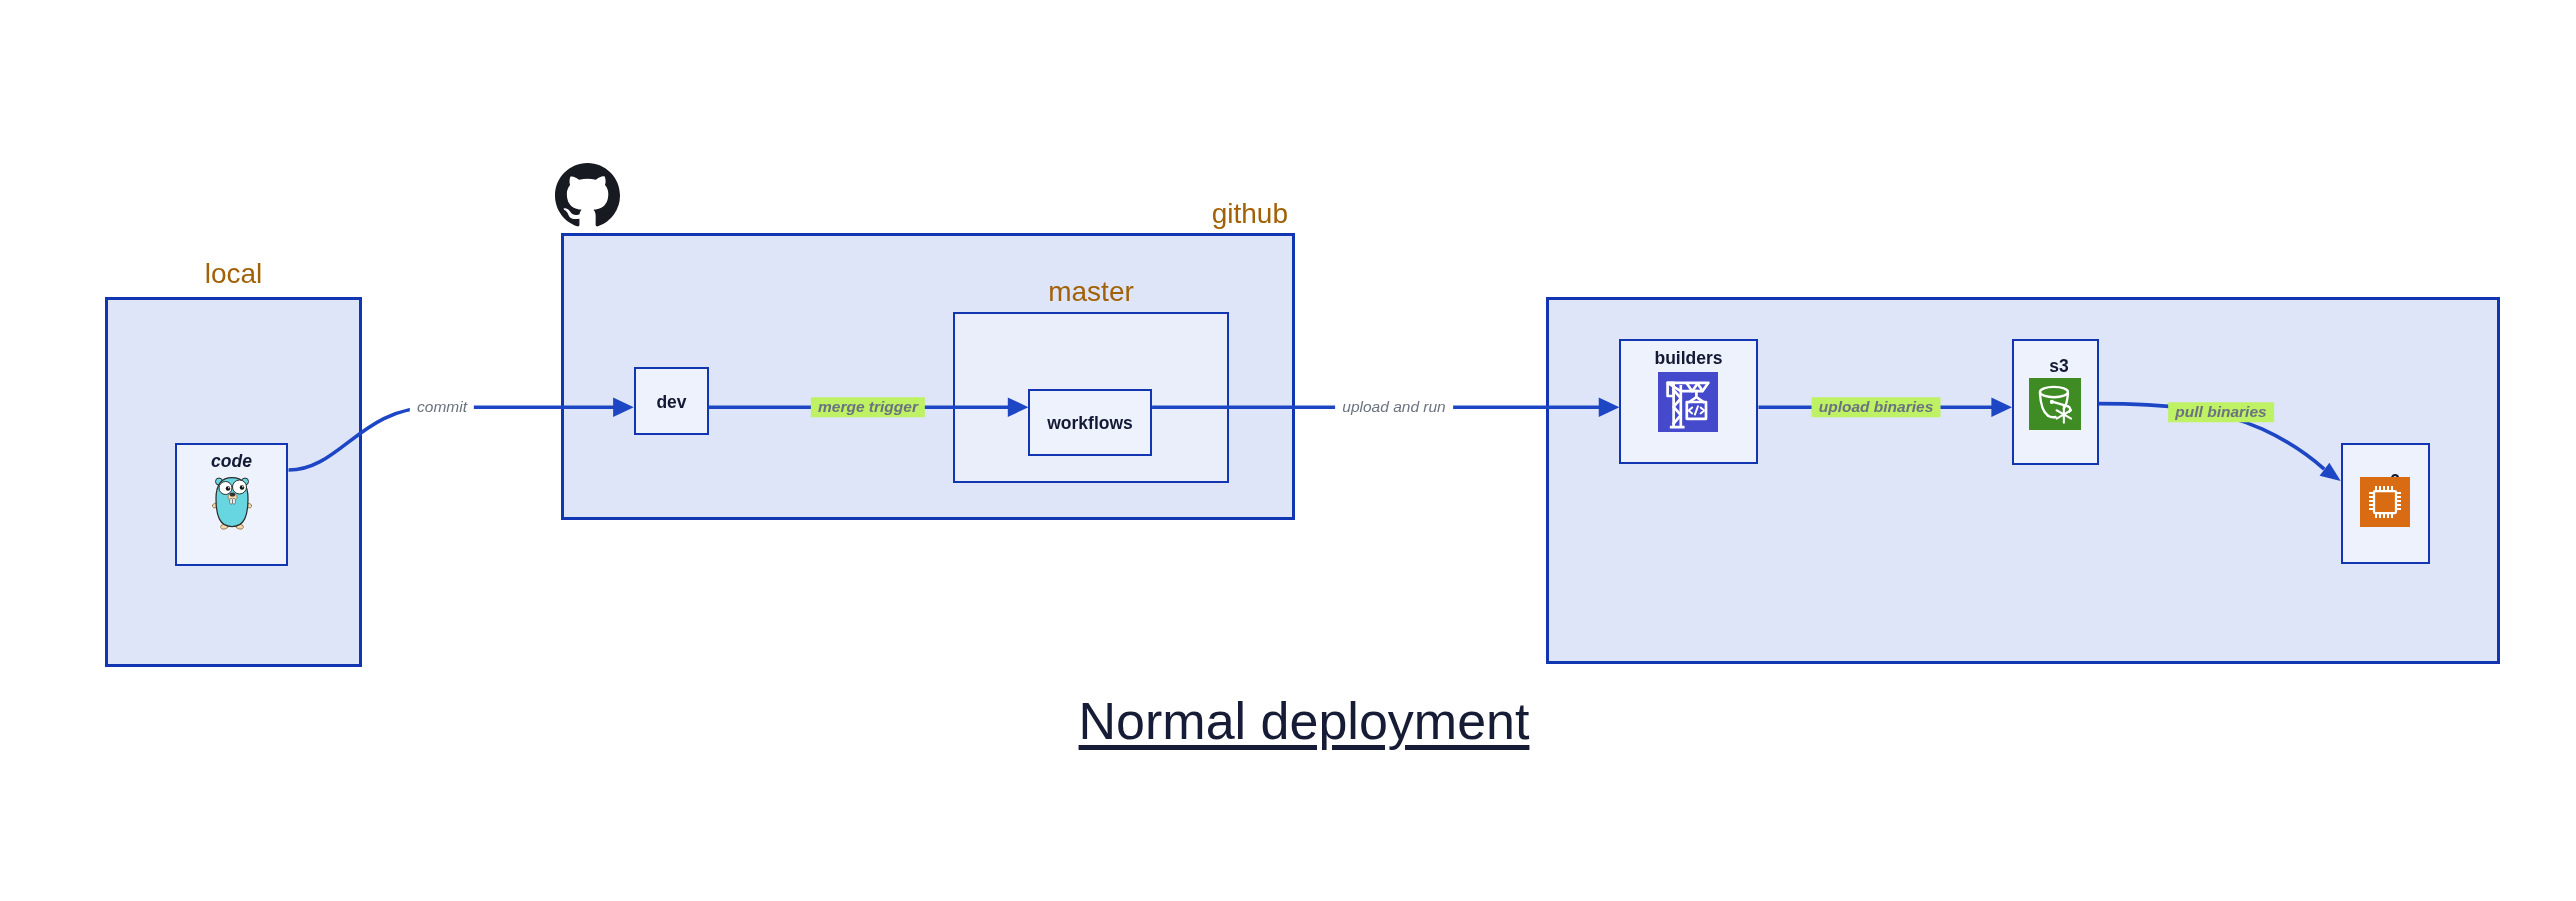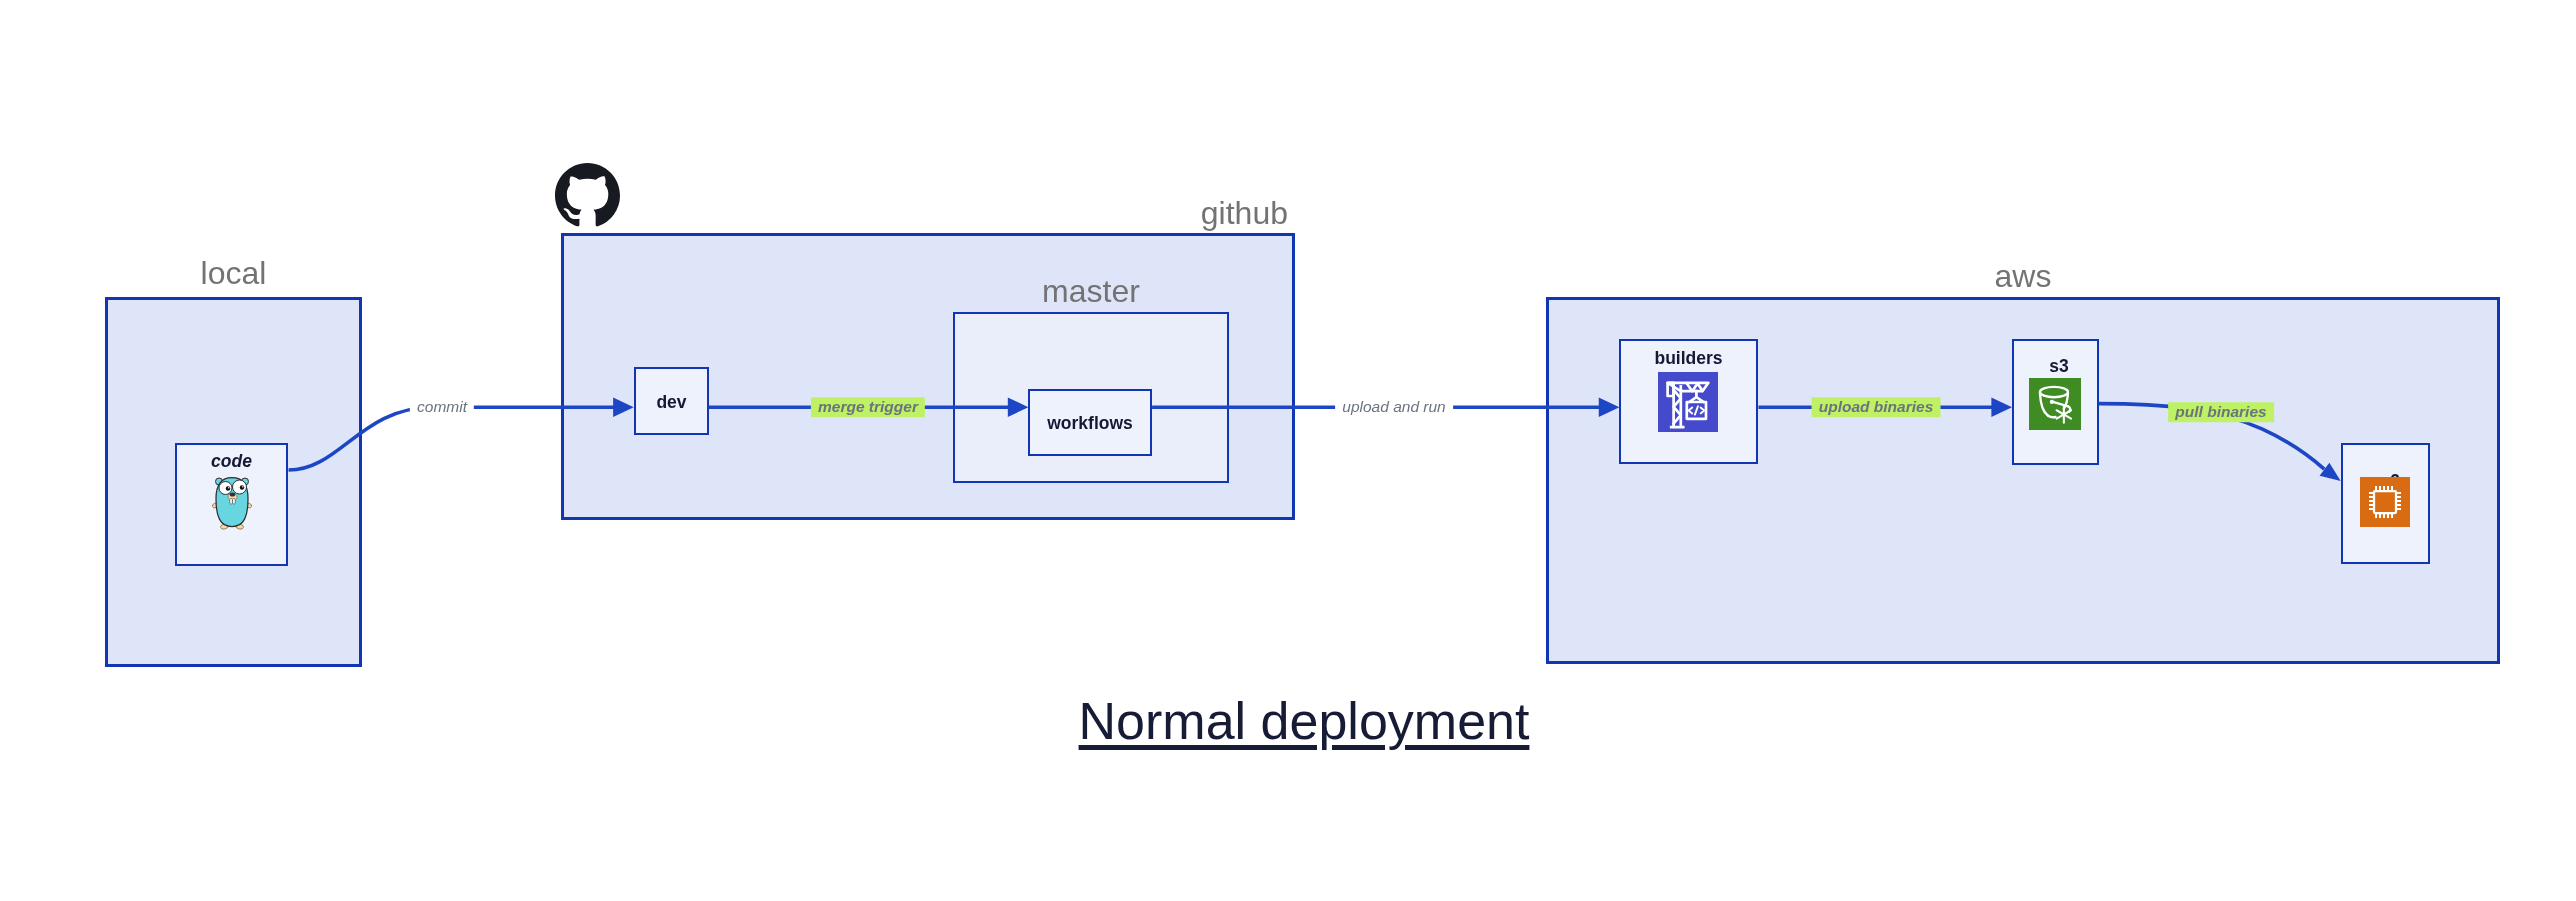--- a/index.html
+++ b/index.html
@@ -18,23 +18,23 @@
   }
   .group.mid{background:#eaeefb;border-width:2.6px;}
   .node{
     position:absolute;
     background:#eef2fc;
     border:2.6px solid #1236b2;
     box-sizing:border-box;
   }
   .group-label{
     position:absolute;
-    font-size:32px;
+    font-size:28px;
     font-weight:500;
-    color:#737373;
+    color:#a16207;
     line-height:33px;
     white-space:nowrap;
   }
   .group-label.center{text-align:center;}
   .group-label.right{text-align:right;}
   .node-label{
     position:absolute;
     font-size:17.5px;
     font-weight:700;
     color:#141a35;
@@ -77,21 +77,20 @@
 
   <div class="group-label center" style="left:105px;top:257px;width:257px;">local</div>
   <div class="group" style="left:105px;top:297px;width:257px;height:370px;"></div>
 
   <div class="group-label right" style="left:1076px;top:197px;width:212px;">github</div>
   <div class="group" style="left:561px;top:233px;width:734px;height:287px;"></div>
 
   <div class="group-label center" style="left:953px;top:275px;width:276px;">master</div>
   <div class="group mid" style="left:953px;top:312px;width:276px;height:171px;"></div>
 
-  <div class="group-label center" style="left:1546px;top:260px;width:954px;">aws</div>
   <div class="group" style="left:1546px;top:297px;width:954px;height:367px;"></div>
 
   <div class="icon-tile" style="left:555px;top:163px;width:65px;height:65px;">
     <svg width="65" height="65" viewBox="0 0 16 16">
       <path fill="#171a21" d="M8 0C3.58 0 0 3.58 0 8c0 3.54 2.29 6.53 5.47 7.59.4.07.55-.17.55-.38 0-.19-.01-.82-.01-1.49-2.01.37-2.53-.49-2.69-.94-.09-.23-.48-.94-.82-1.13-.28-.15-.68-.52-.01-.53.63-.01 1.08.58 1.23.82.72 1.21 1.87.87 2.33.66.07-.52.28-.87.51-1.07-1.78-.2-3.64-.89-3.64-3.95 0-.87.31-1.59.82-2.15-.08-.2-.36-1.02.08-2.12 0 0 .67-.21 2.2.82.64-.18 1.32-.27 2-.27s1.36.09 2 .27c1.53-1.04 2.2-.82 2.2-.82.44 1.1.16 1.92.08 2.12.51.56.82 1.27.82 2.15 0 3.07-1.87 3.75-3.65 3.95.29.25.54.73.54 1.48 0 1.07-.01 1.93-.01 2.2 0 .21.15.46.55.38A8.01 8.01 0 0 0 16 8c0-4.42-3.58-8-8-8z"></path>
     </svg>
   </div>
 
   <div class="node" style="left:175px;top:443px;width:113px;height:123px;"></div>
   <div class="node-label" style="left:175px;top:451px;width:113px;font-style:italic;">code</div>

